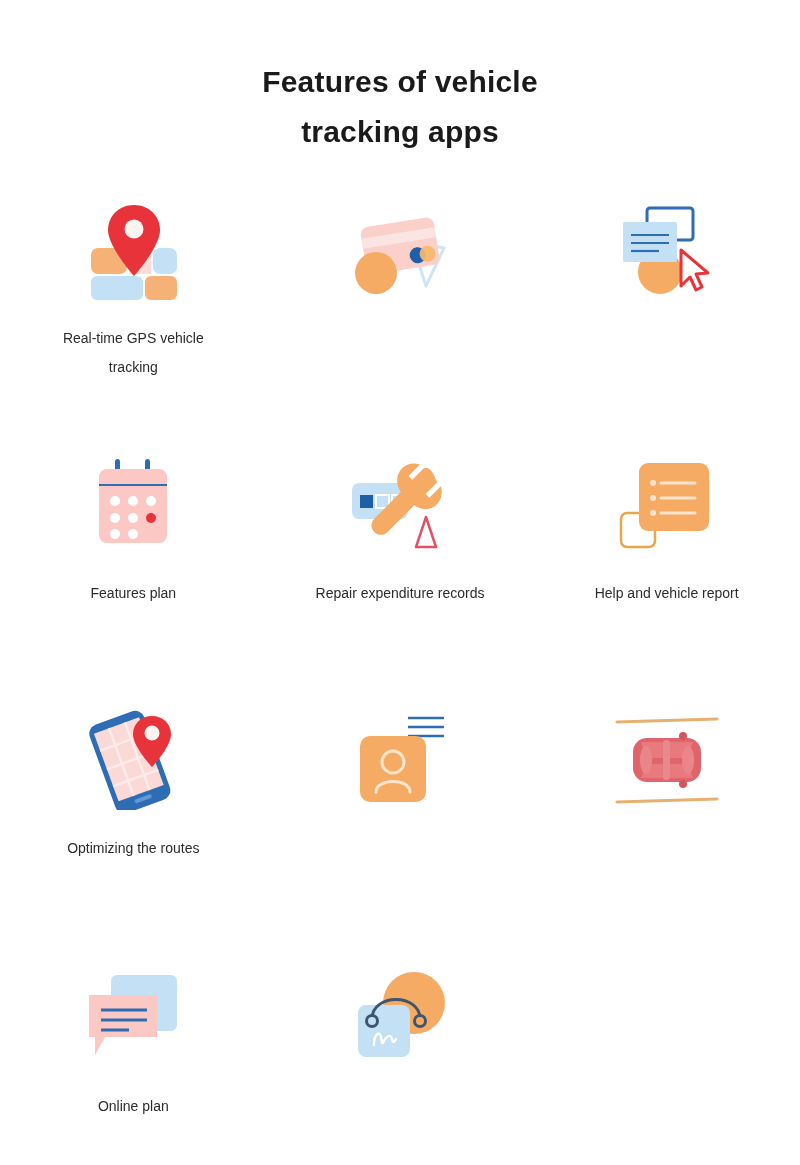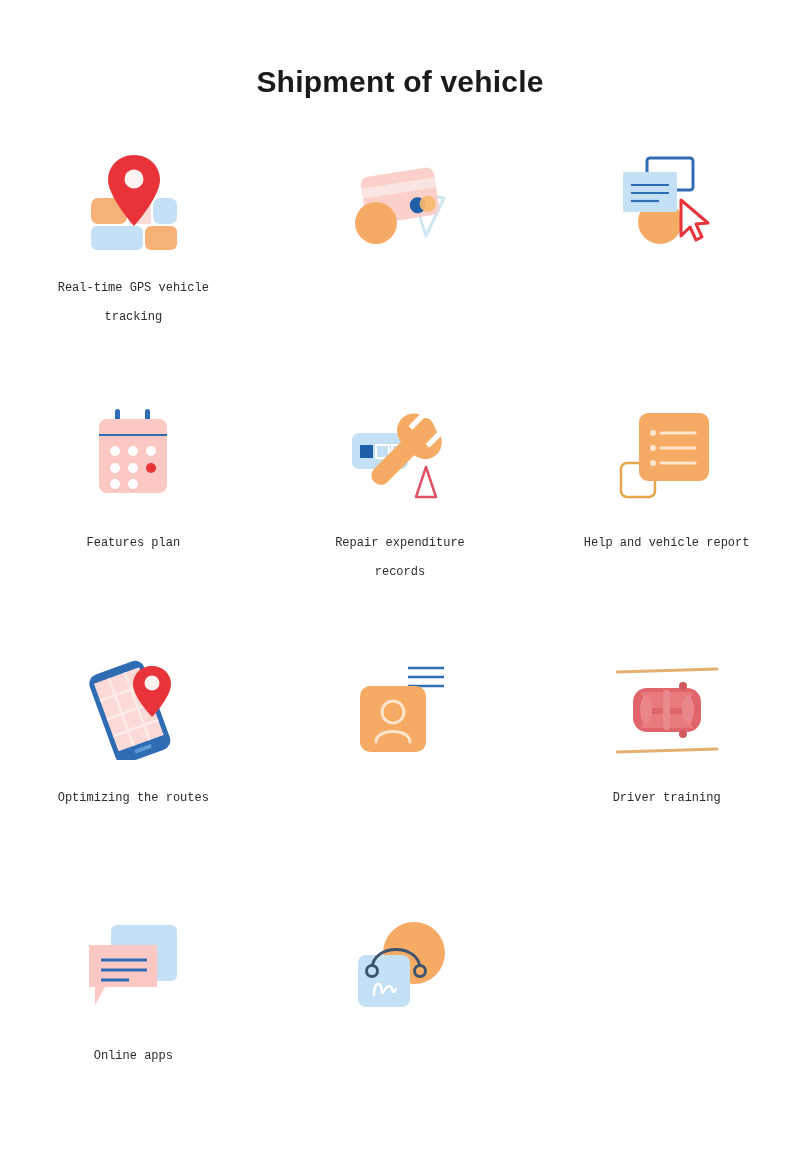--- a/index.html
+++ b/index.html
@@ -56,37 +56,38 @@
     align-items: center;
     justify-content: center;
   }
   .feature-icon svg {
     display: block;
   }
   .feature-label {
     margin-top: 19px;
     width: 175px;
     text-align: center;
-    font-size: 12px;
+    font-size: 14px;
     line-height: 29px;
     color: #2b2b2b;
-    font-family: Liberation Mono, monospace;
+    font-family: Liberation Sans, sans-serif;
   }
   
   .features-grid > .feature-card:nth-child(n+10) .feature-label {
     margin-top: 22px;
   }
 </style>
 </head>
 <body>
 
 <div class="page">
 
   <h1 class="page-title">
-    <span class="title-line">Shipment of vehicle</span>
+    <span class="title-line">Features of vehicle</span>
+    <span class="title-line">tracking apps</span>
   </h1>
 
   <div class="features-grid">
 
     <div class="feature-card">
       <div class="feature-icon">
         <svg width="104" height="100" viewBox="0 0 104 100">
           <rect x="10" y="48" width="36" height="26" rx="7" fill="#f6b276"></rect>
           <rect x="48" y="48" width="22" height="26" fill="#fbdcd8"></rect>
           <rect x="72" y="48" width="24" height="26" rx="7" fill="#c3e0f5"></rect>
@@ -220,34 +221,33 @@
           <rect x="18" y="28" width="68" height="44" rx="14" fill="#e0656a"></rect>
           <path d="M26 32 L78 32 L72 48 L32 48 Z" fill="#e8797d"></path>
           <path d="M32 54 L72 54 L78 68 L26 68 Z" fill="#e8797d"></path>
           <ellipse cx="31" cy="50" rx="6" ry="14" fill="#ea8589"></ellipse>
           <ellipse cx="73" cy="50" rx="6" ry="14" fill="#ea8589"></ellipse>
           <rect x="48" y="30" width="7" height="40" rx="3" fill="#e9898d"></rect>
           <circle cx="68" cy="26" r="4" fill="#d2565b"></circle>
           <circle cx="68" cy="74" r="4" fill="#d2565b"></circle>
         </svg>
       </div>
-      <div class="feature-label">Driver training</div>
     </div>
 
     <div class="feature-card">
       <div class="feature-icon">
         <svg width="104" height="100" viewBox="0 0 104 100">
           <rect x="30" y="10" width="66" height="56" rx="6" fill="#c3e0f5"></rect>
           <path d="M8 30 L76 30 L76 72 L24 72 L14 90 L14 72 L8 72 Z" fill="#fbc8c4"></path>
           <line x1="20" y1="45" x2="66" y2="45" stroke="#2e6db4" stroke-width="3"></line>
           <line x1="20" y1="55" x2="66" y2="55" stroke="#2e6db4" stroke-width="3"></line>
           <line x1="20" y1="65" x2="48" y2="65" stroke="#2e6db4" stroke-width="3"></line>
         </svg>
       </div>
-      <div class="feature-label">Online apps</div>
+      <div class="feature-label">Online plan</div>
     </div>
 
     <div class="feature-card">
       <div class="feature-icon">
         <svg width="104" height="100" viewBox="0 0 104 100">
           <circle cx="66" cy="38" r="31" fill="#f6ab65"></circle>
           <rect x="10" y="40" width="52" height="52" rx="8" fill="#c3e0f5"></rect>
           <path d="M24 54 C24 28 72 28 72 54" fill="none" stroke="#3d566e" stroke-width="3"></path>
           <circle cx="24" cy="56" r="5.5" fill="#c3e0f5" stroke="#3d566e" stroke-width="3"></circle>
           <circle cx="72" cy="56" r="5.5" fill="#f6ab65" stroke="#3d566e" stroke-width="3"></circle>

